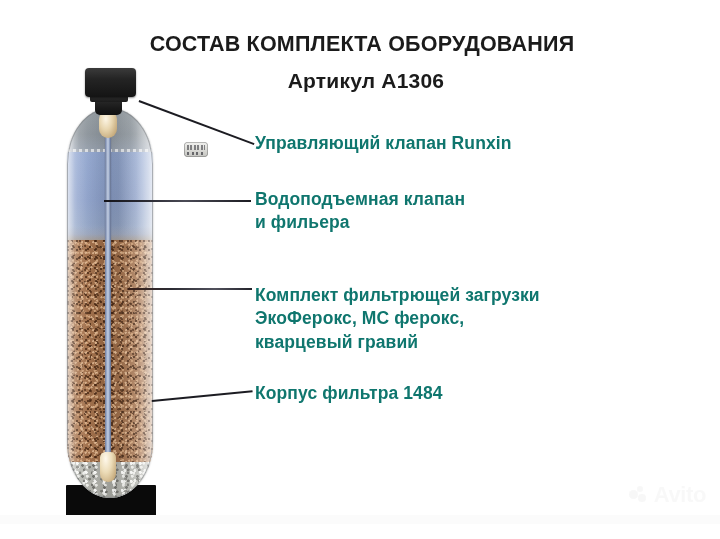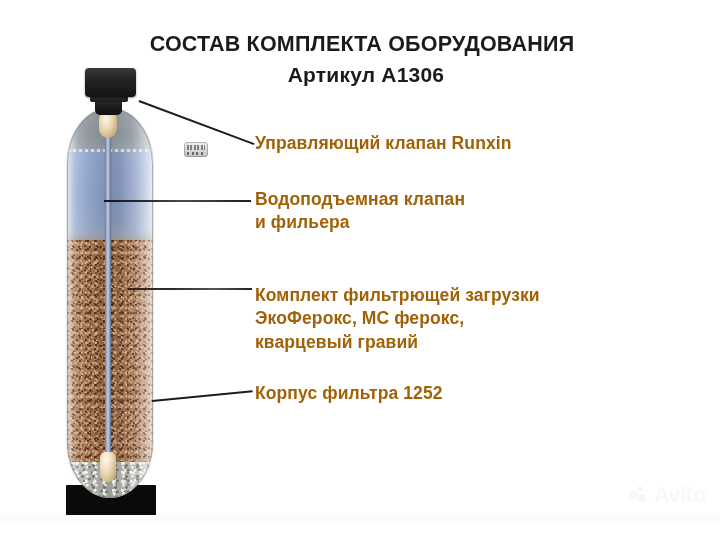--- a/index.html
+++ b/index.html
@@ -36,30 +36,30 @@
     letter-spacing: 0.2px;
     line-height: 1.15;
     padding-left: 4px;
   }
   .title-sub {
     font-size: 21px;
     font-weight: bold;
     color: #1b1b1b;
     letter-spacing: 0.2px;
     line-height: 1.15;
-    margin-top: 6px;
+    margin-top: 12px;
     padding-left: 12px;
   }
 
   
   .callout {
     position: absolute;
     font-size: 17.5px;
     font-weight: bold;
-    color: #a16207;
+    color: #0f766e;
     line-height: 1.33;
     white-space: pre-line;
     letter-spacing: 0.1px;
   }
   #callout-valve  { left: 255px; top: 132px; }
   #callout-riser  { left: 255px; top: 188px; }
   #callout-media  { left: 255px; top: 284px; }
   #callout-body   { left: 255px; top: 382px; }
 
   
@@ -458,21 +458,21 @@
   <div class="leader" id="leader-riser"></div>
   <div class="leader" id="leader-media"></div>
   <div class="leader" id="leader-body"></div>
 
   <div class="callout" id="callout-valve">Управляющий клапан Runxin</div>
   <div class="callout" id="callout-riser">Водоподъемная клапан
 и фильера</div>
   <div class="callout" id="callout-media">Комплект фильтрющей загрузки
 ЭкоФерокс, МС ферокс,
 кварцевый гравий</div>
-  <div class="callout" id="callout-body">Корпус фильтра 1252</div>
+  <div class="callout" id="callout-body">Корпус фильтра 1484</div>
 
   <div id="watermark">
     <span id="watermark-dots">
       <i></i>
         <i></i>
         <i></i>
     </span>
     <span id="watermark-text">Avito</span>
   </div>
 

